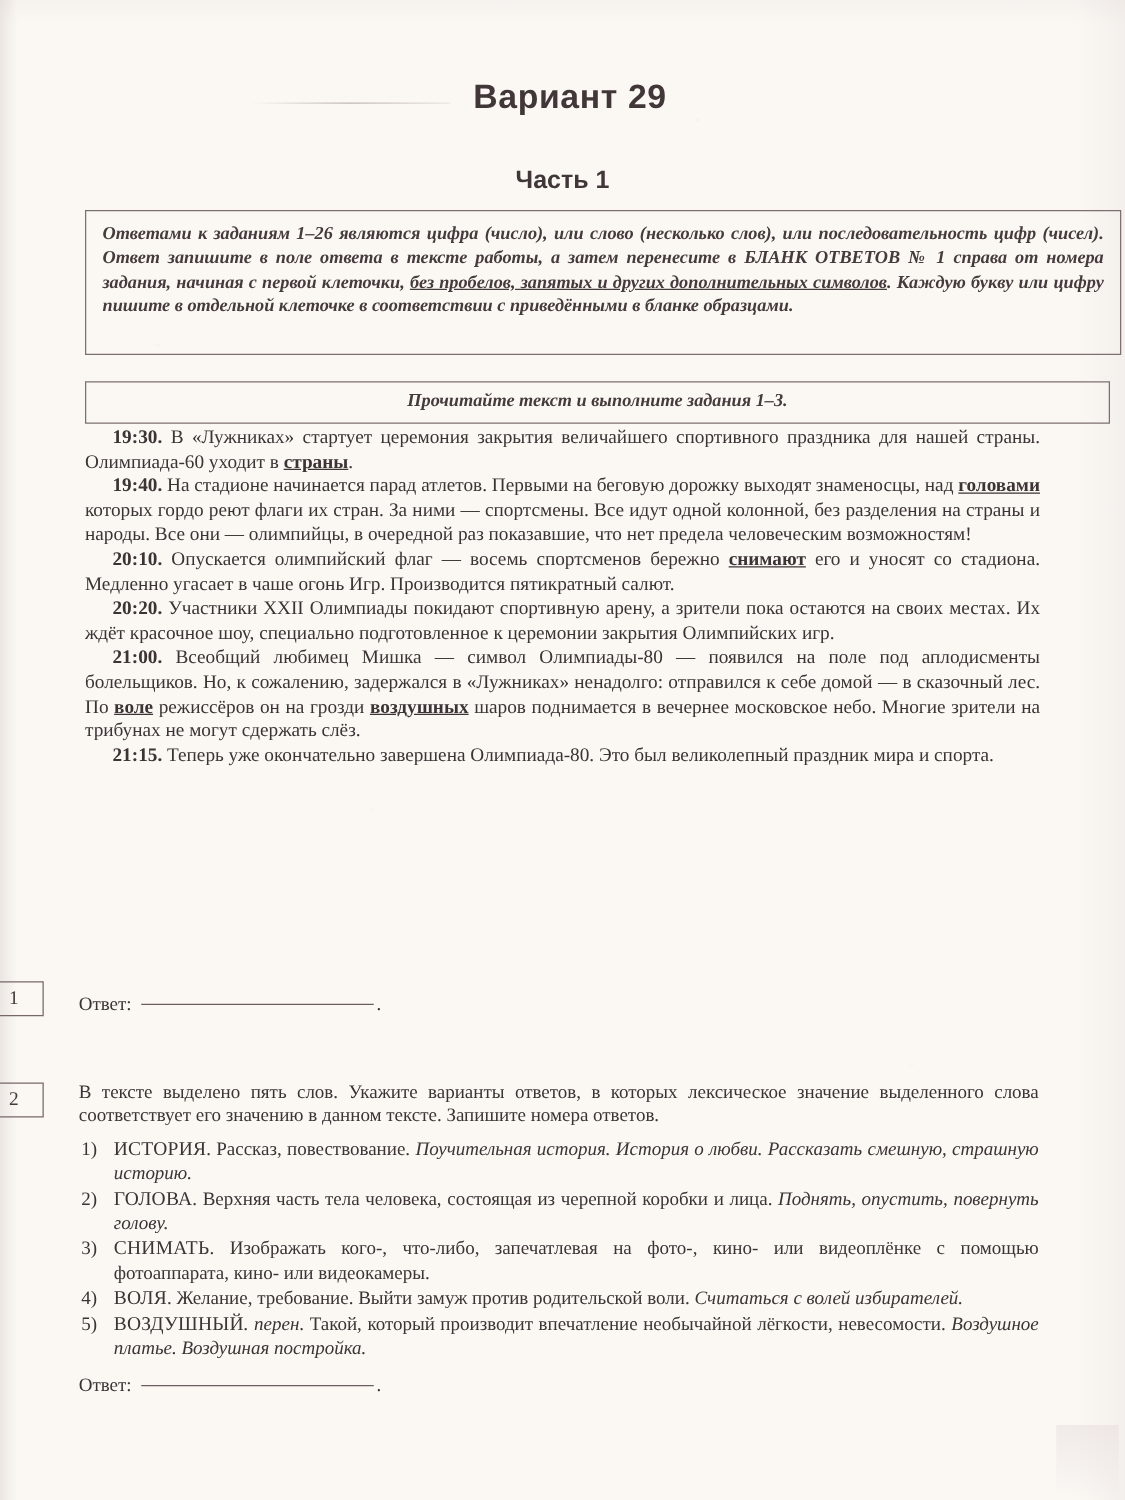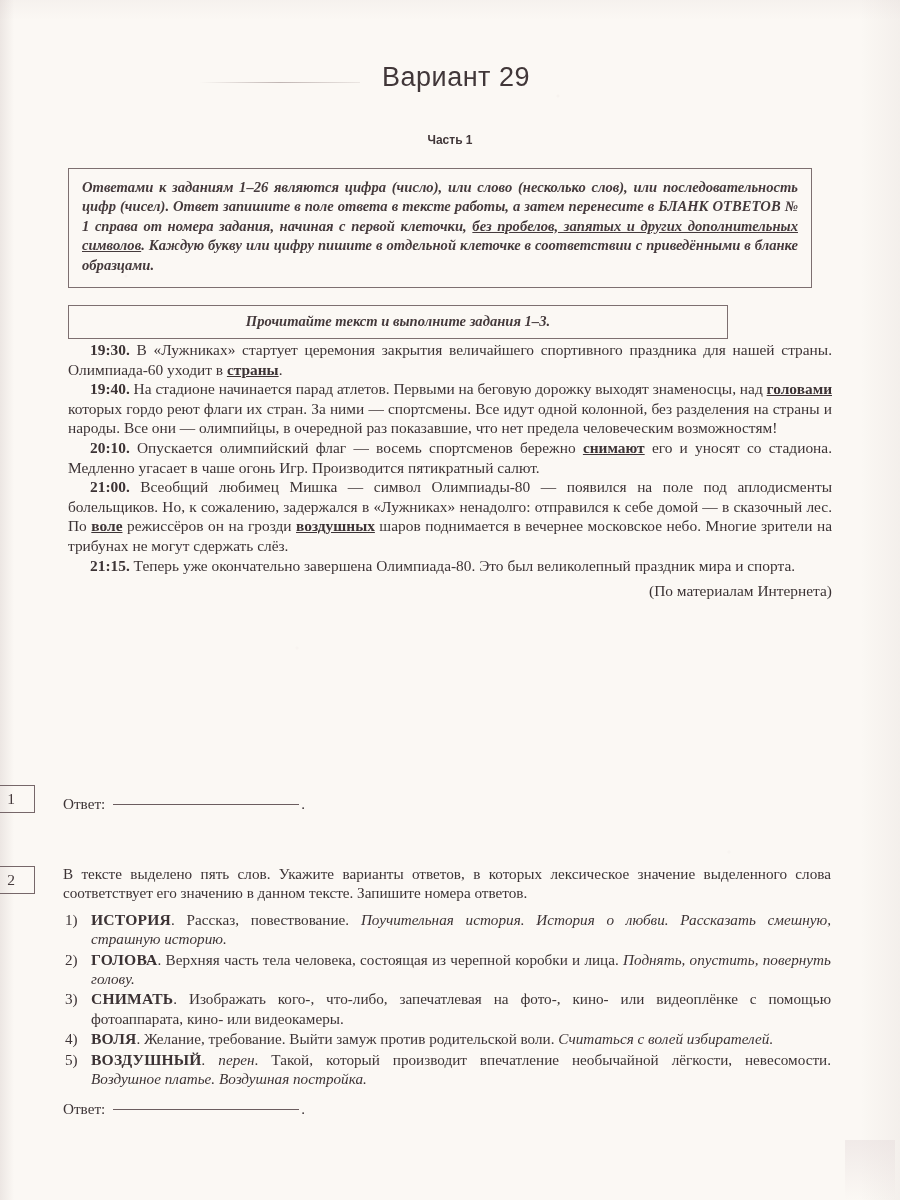--- a/index.html
+++ b/index.html
@@ -50,55 +50,55 @@
     width: 50px; height: 60px;
     background: linear-gradient(to bottom, rgba(230,220,220,.5), rgba(255,255,255,0));
     pointer-events: none;
   }
 
   .title {
     position: absolute;
     top: 62px; left: 12px; right: 0;
     text-align: center;
     font-family: "Liberation Sans", "DejaVu Sans", sans-serif;
-    font-weight: normal;
+    font-weight: bold;
     font-size: 27px;
     letter-spacing: .5px;
     color: #413739;
   }
   .part {
     position: absolute;
     top: 133px; left: 0; right: 0;
     text-align: center;
     font-family: "Liberation Sans", "DejaVu Sans", sans-serif;
     font-weight: bold;
-    font-size: 12px;
+    font-size: 20px;
     color: #413739;
   }
 
   .framebox {
     position: absolute;
     border: 1.4px solid #7d6f70;
     box-sizing: border-box;
     background: transparent;
   }
   #instruction-box {
-    left: 68px; top: 168px; width: 744px;
-    padding: 9px 13px 12px 13px;
+    left: 68px; top: 168px; width: 829px;
+    padding: 9px 13px 27px 13px;
   }
   #instruction-box .itext {
     font-style: italic;
     font-weight: bold;
     font-size: 14.6px;
     line-height: 19.4px;
     text-align: justify;
     color: #453a3c;
   }
   #read-box {
-    left: 68px; top: 305px; width: 660px;
+    left: 68px; top: 305px; width: 820px;
     padding: 7px 10px 8px 10px;
     text-align: center;
   }
   #read-box .itext {
     font-style: italic;
     font-weight: bold;
     font-size: 14.6px;
     color: #453a3c;
   }
 
@@ -177,21 +177,21 @@
     text-align: justify;
     line-height: 19.4px;
   }
   ol.word-list li::before {
     counter-increment: wl;
     content: counter(wl) ")";
     position: absolute;
     left: 2px;
     font-size: 15.2px;
   }
-  .hw { font-weight: bold; font-size: 15.6px; letter-spacing: .2px; }
+  .hw { font-weight: normal; font-size: 15.6px; letter-spacing: .2px; }
   .ex { font-style: italic; }
   .mark { font-style: italic; }
 </style>
 </head>
 <body>
 
 <div class="page">
   <div class="grain"></div>
   <div class="scan-streak"></div>
   <div class="scan-streak2"></div>
@@ -206,23 +206,23 @@
   </div>
 
   <div id="read-box" class="framebox">
     <div class="itext">Прочитайте текст и выполните задания 1–3.</div>
   </div>
 
   <div class="bodytext">
     <p><span class="tm">19:30.</span><span> В «Лужниках» стартует церемония закрытия величайшего спортивного праздника для нашей страны. Олимпиада-60 уходит в </span><span class="kw">страны</span><span>.</span></p>
     <p><span class="tm">19:40.</span><span> На стадионе начинается парад атлетов. Первыми на беговую дорожку выходят знаменосцы, над </span><span class="kw">головами</span><span> которых гордо реют флаги их стран. За ними — спортсмены. Все идут одной колонной, без разделения на страны и народы. Все они — олимпийцы, в очередной раз показавшие, что нет предела человеческим возможностям!</span></p>
     <p><span class="tm">20:10.</span><span> Опускается олимпийский флаг — восемь спортсменов бережно </span><span class="kw">снимают</span><span> его и уносят со стадиона. Медленно угасает в чаше огонь Игр. Производится пятикратный салют.</span></p>
+    <p><span class="tm">20:20.</span><span> Участники XXII Олимпиады покидают спортивную арену, а зрители пока остаются на своих местах. Их ждёт красочное шоу, специально подготовленное к церемонии закрытия Олимпийских игр.</span></p>
     <p><span class="tm">21:00.</span><span> Всеобщий любимец Мишка — символ Олимпиады-80 — появился на поле под аплодисменты болельщиков. Но, к сожалению, задержался в «Лужниках» ненадолго: отправился к себе домой — в сказочный лес. По </span><span class="kw">воле</span><span> режиссёров он на грозди </span><span class="kw">воздушных</span><span> шаров поднимается в вечернее московское небо. Многие зрители на трибунах не могут сдержать слёз.</span></p>
     <p><span class="tm">21:15.</span><span> Теперь уже окончательно завершена Олимпиада-80. Это был великолепный праздник мира и спорта.</span></p>
-    <p class="source">(По материалам Интернета)</p>
   </div>
 
   <div id="task-num-1" class="task-num">1</div>
   <div id="task-1" class="task">
     <div class="answer-line"><span>Ответ:</span><span class="answer-rule"></span>.</div>
   </div>
 
   <div id="task-num-2" class="task-num">2</div>
   <div id="task-2" class="task">
     <p>В тексте выделено пять слов. Укажите варианты ответов, в которых лексическое значение выделенного слова соответствует его значению в данном тексте. Запишите номера ответов.</p>

